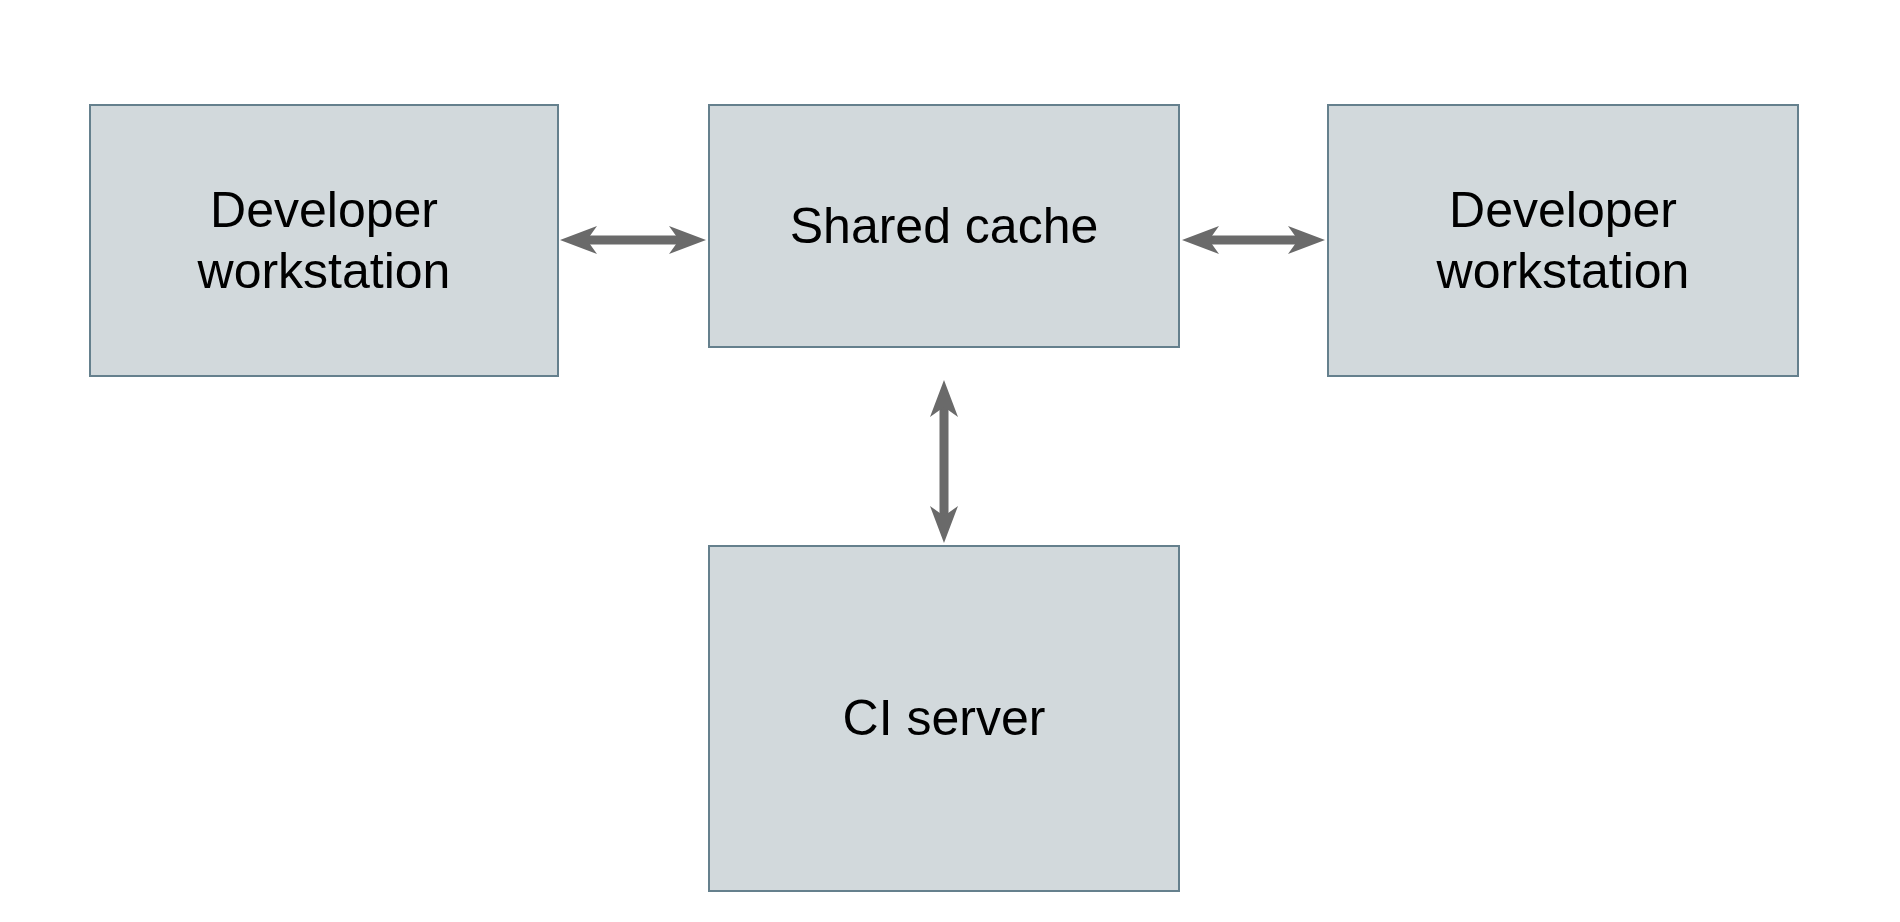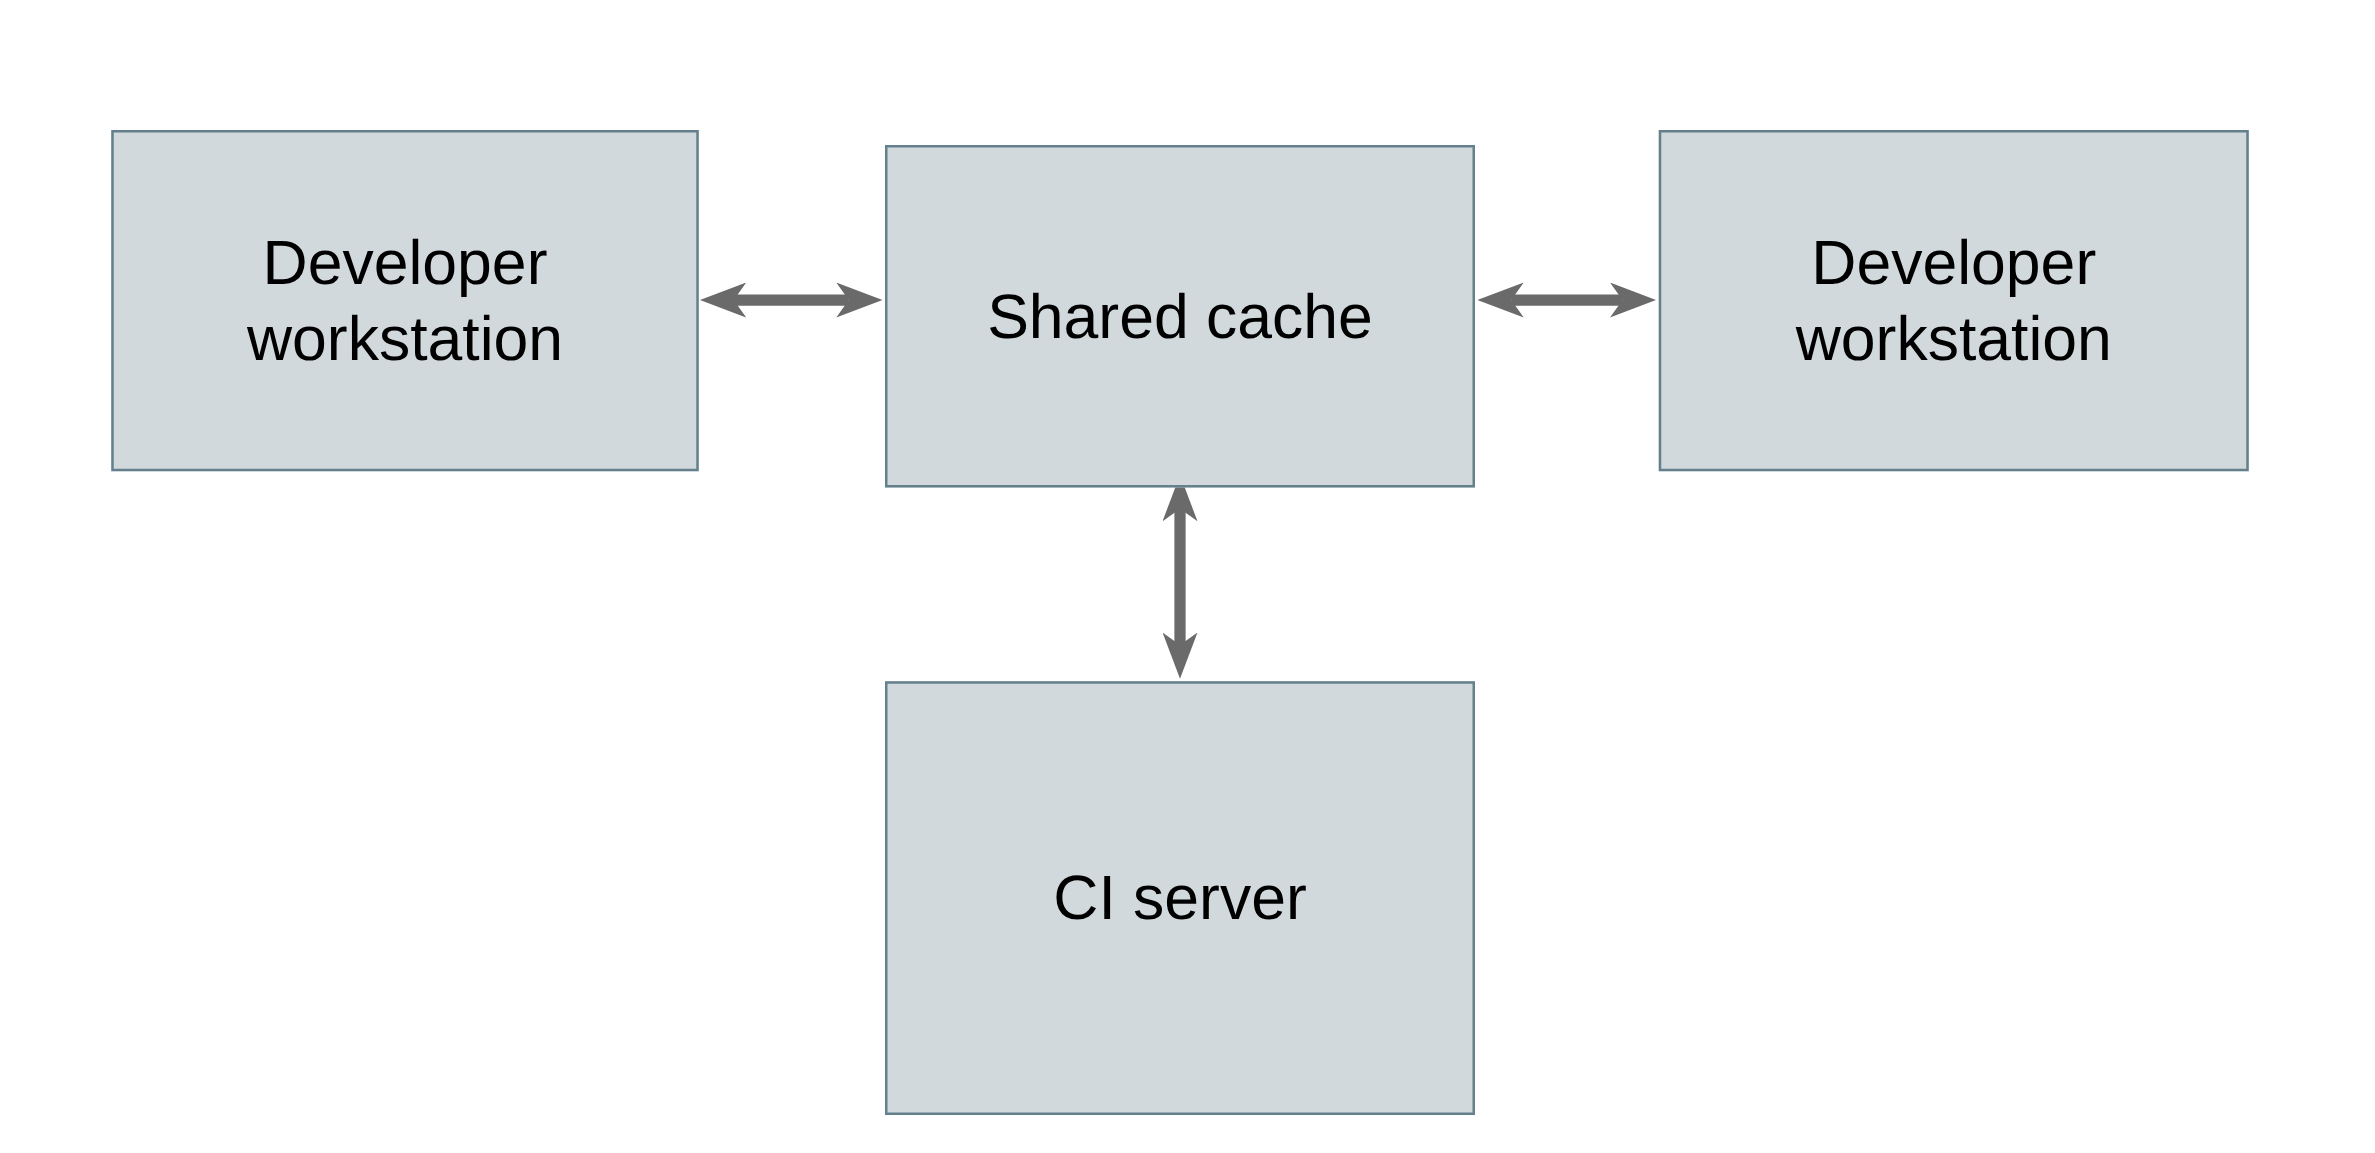--- a/index.html
+++ b/index.html
@@ -28,21 +28,21 @@
     justify-content: center;
     text-align: center;
     background: var(--node-fill);
     border: 2px solid var(--node-border);
     color: var(--text);
     font-size: 50px;
     line-height: 1.22;
     padding: 0 28px;
   }
   .node-dev-left   { left: 89px;   top: 104px; width: 470px; height: 273px; }
-  .node-cache      { left: 708px;  top: 116px; width: 472px; height: 274px; }
+  .node-cache      { left: 708px;  top: 104px; width: 472px; height: 244px; }
   .node-dev-right  { left: 1327px; top: 104px; width: 472px; height: 273px; }
   .node-ci         { left: 708px;  top: 545px; width: 472px; height: 347px; }
 
   .edges-layer {
     position: absolute;
     left: 0; top: 0;
     width: 1900px;
     height: 922px;
     pointer-events: none;
   }

